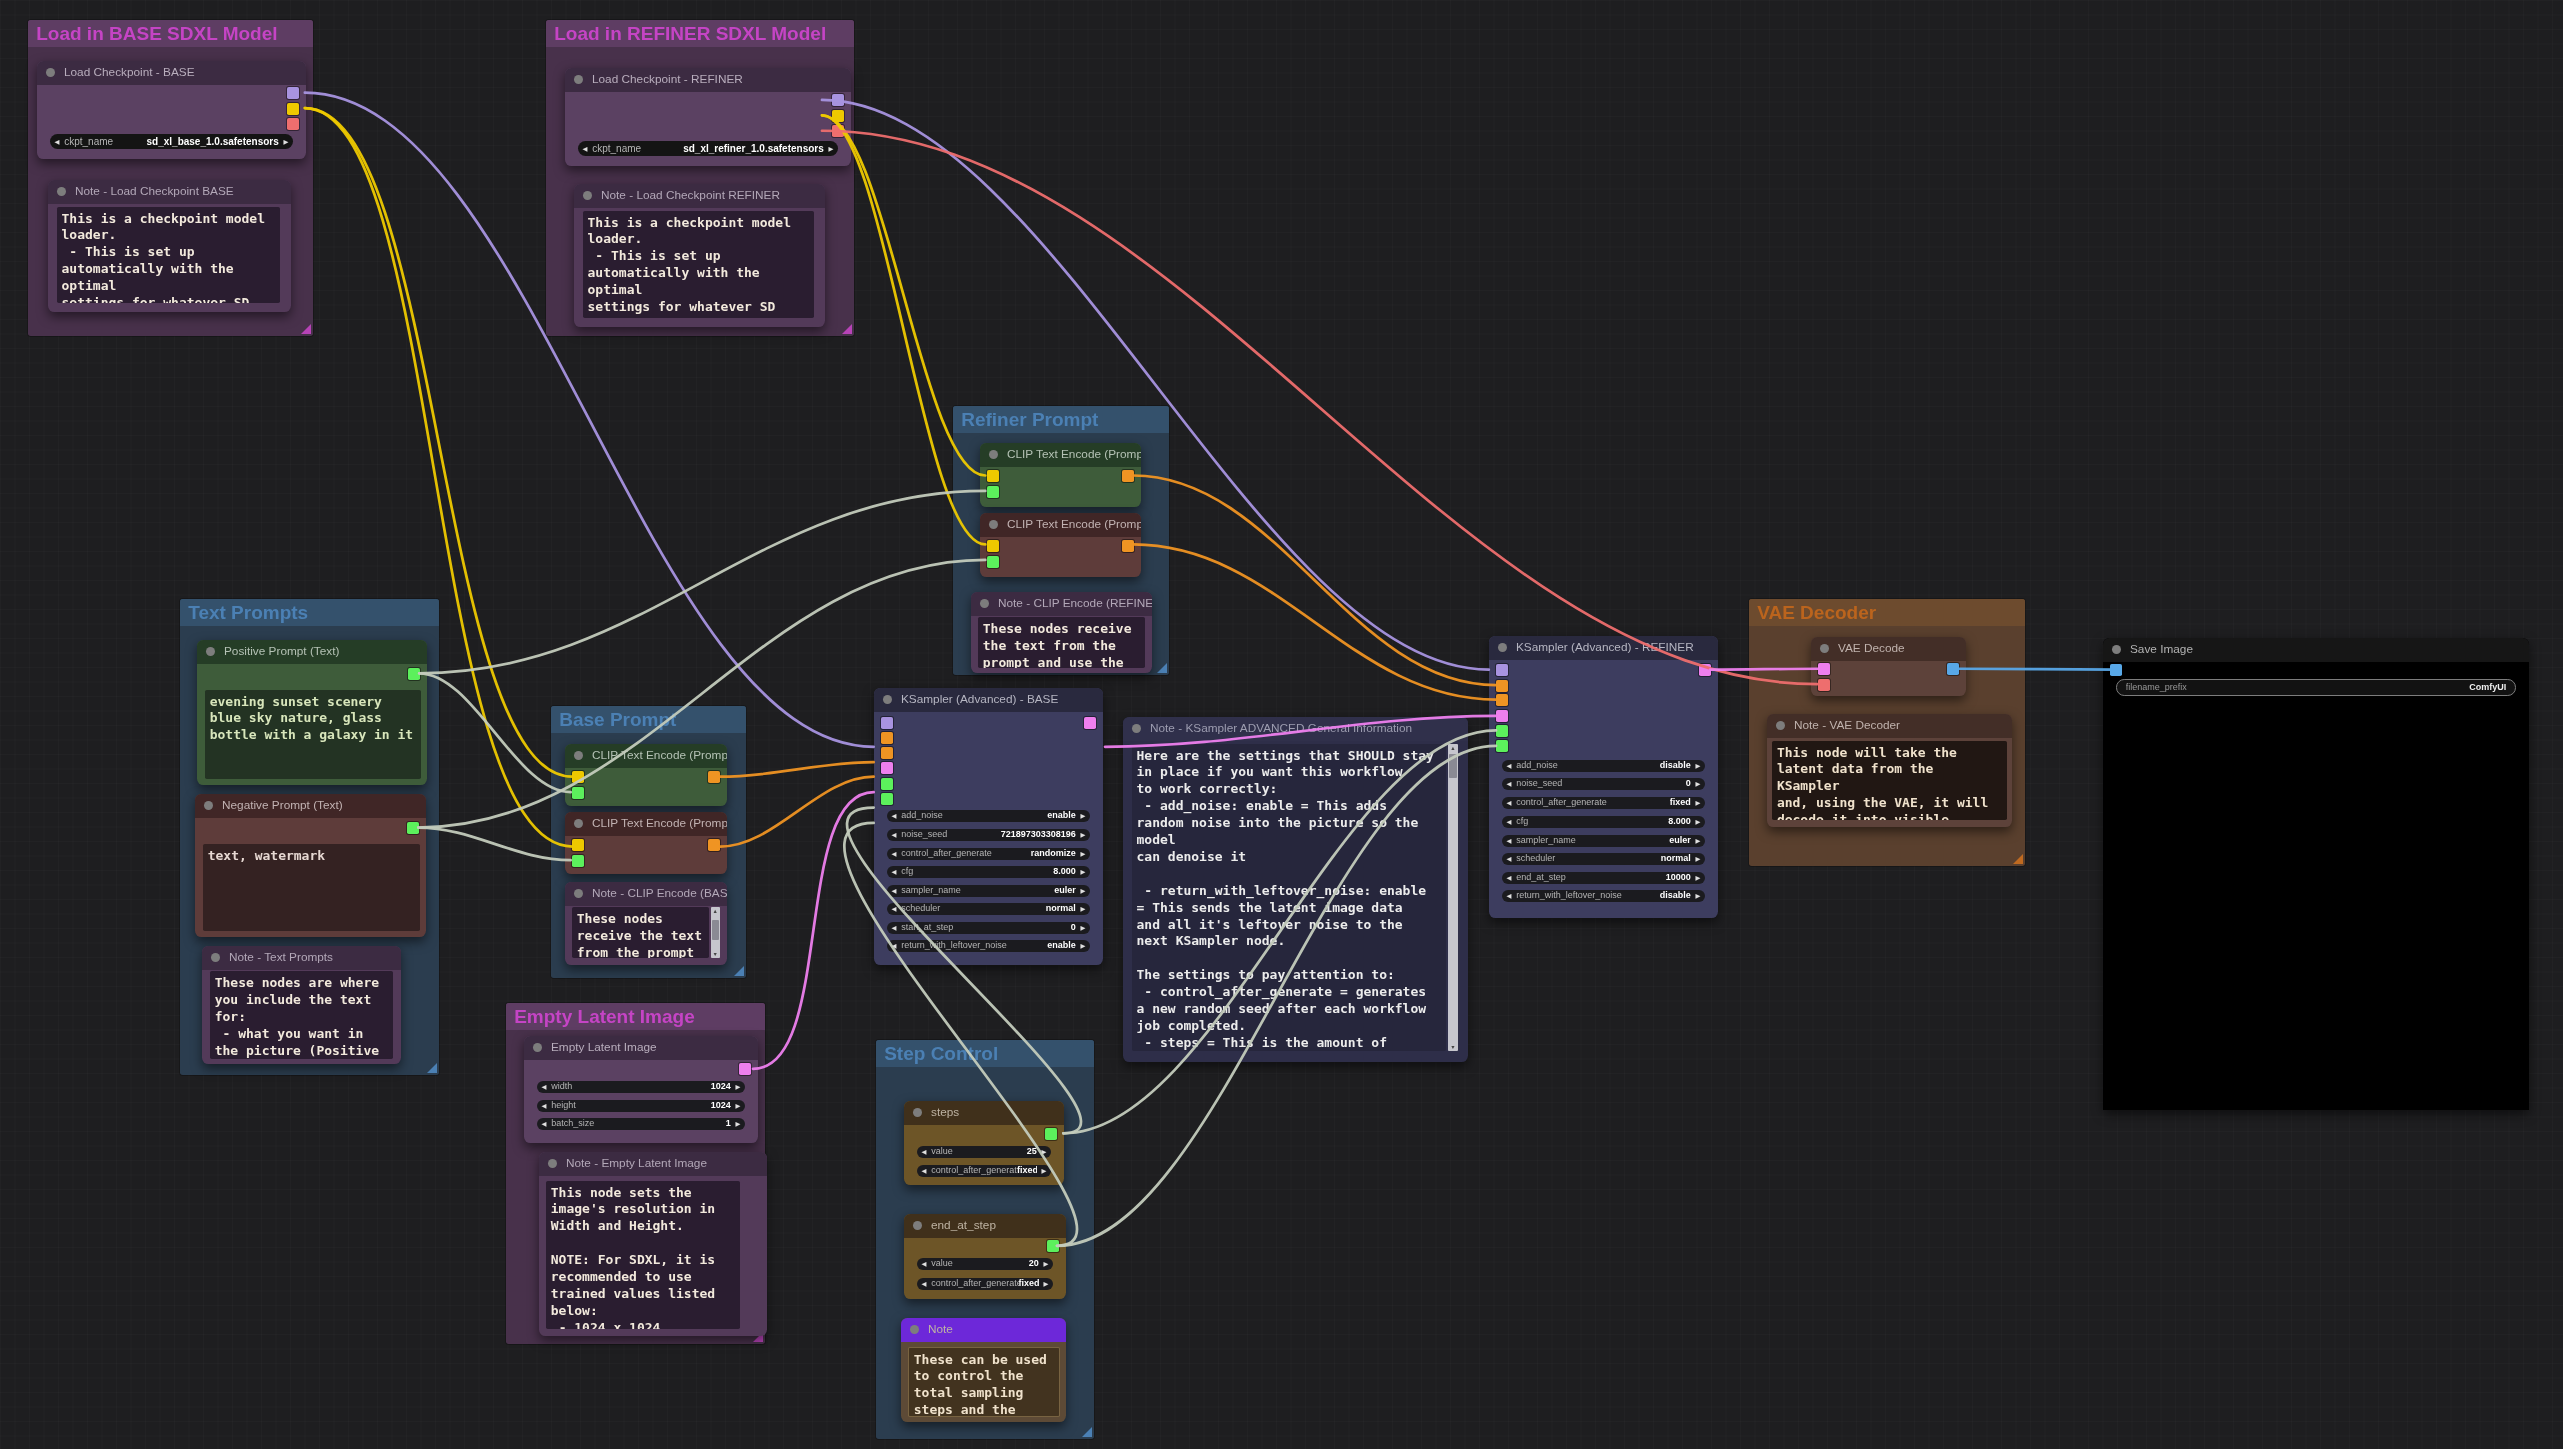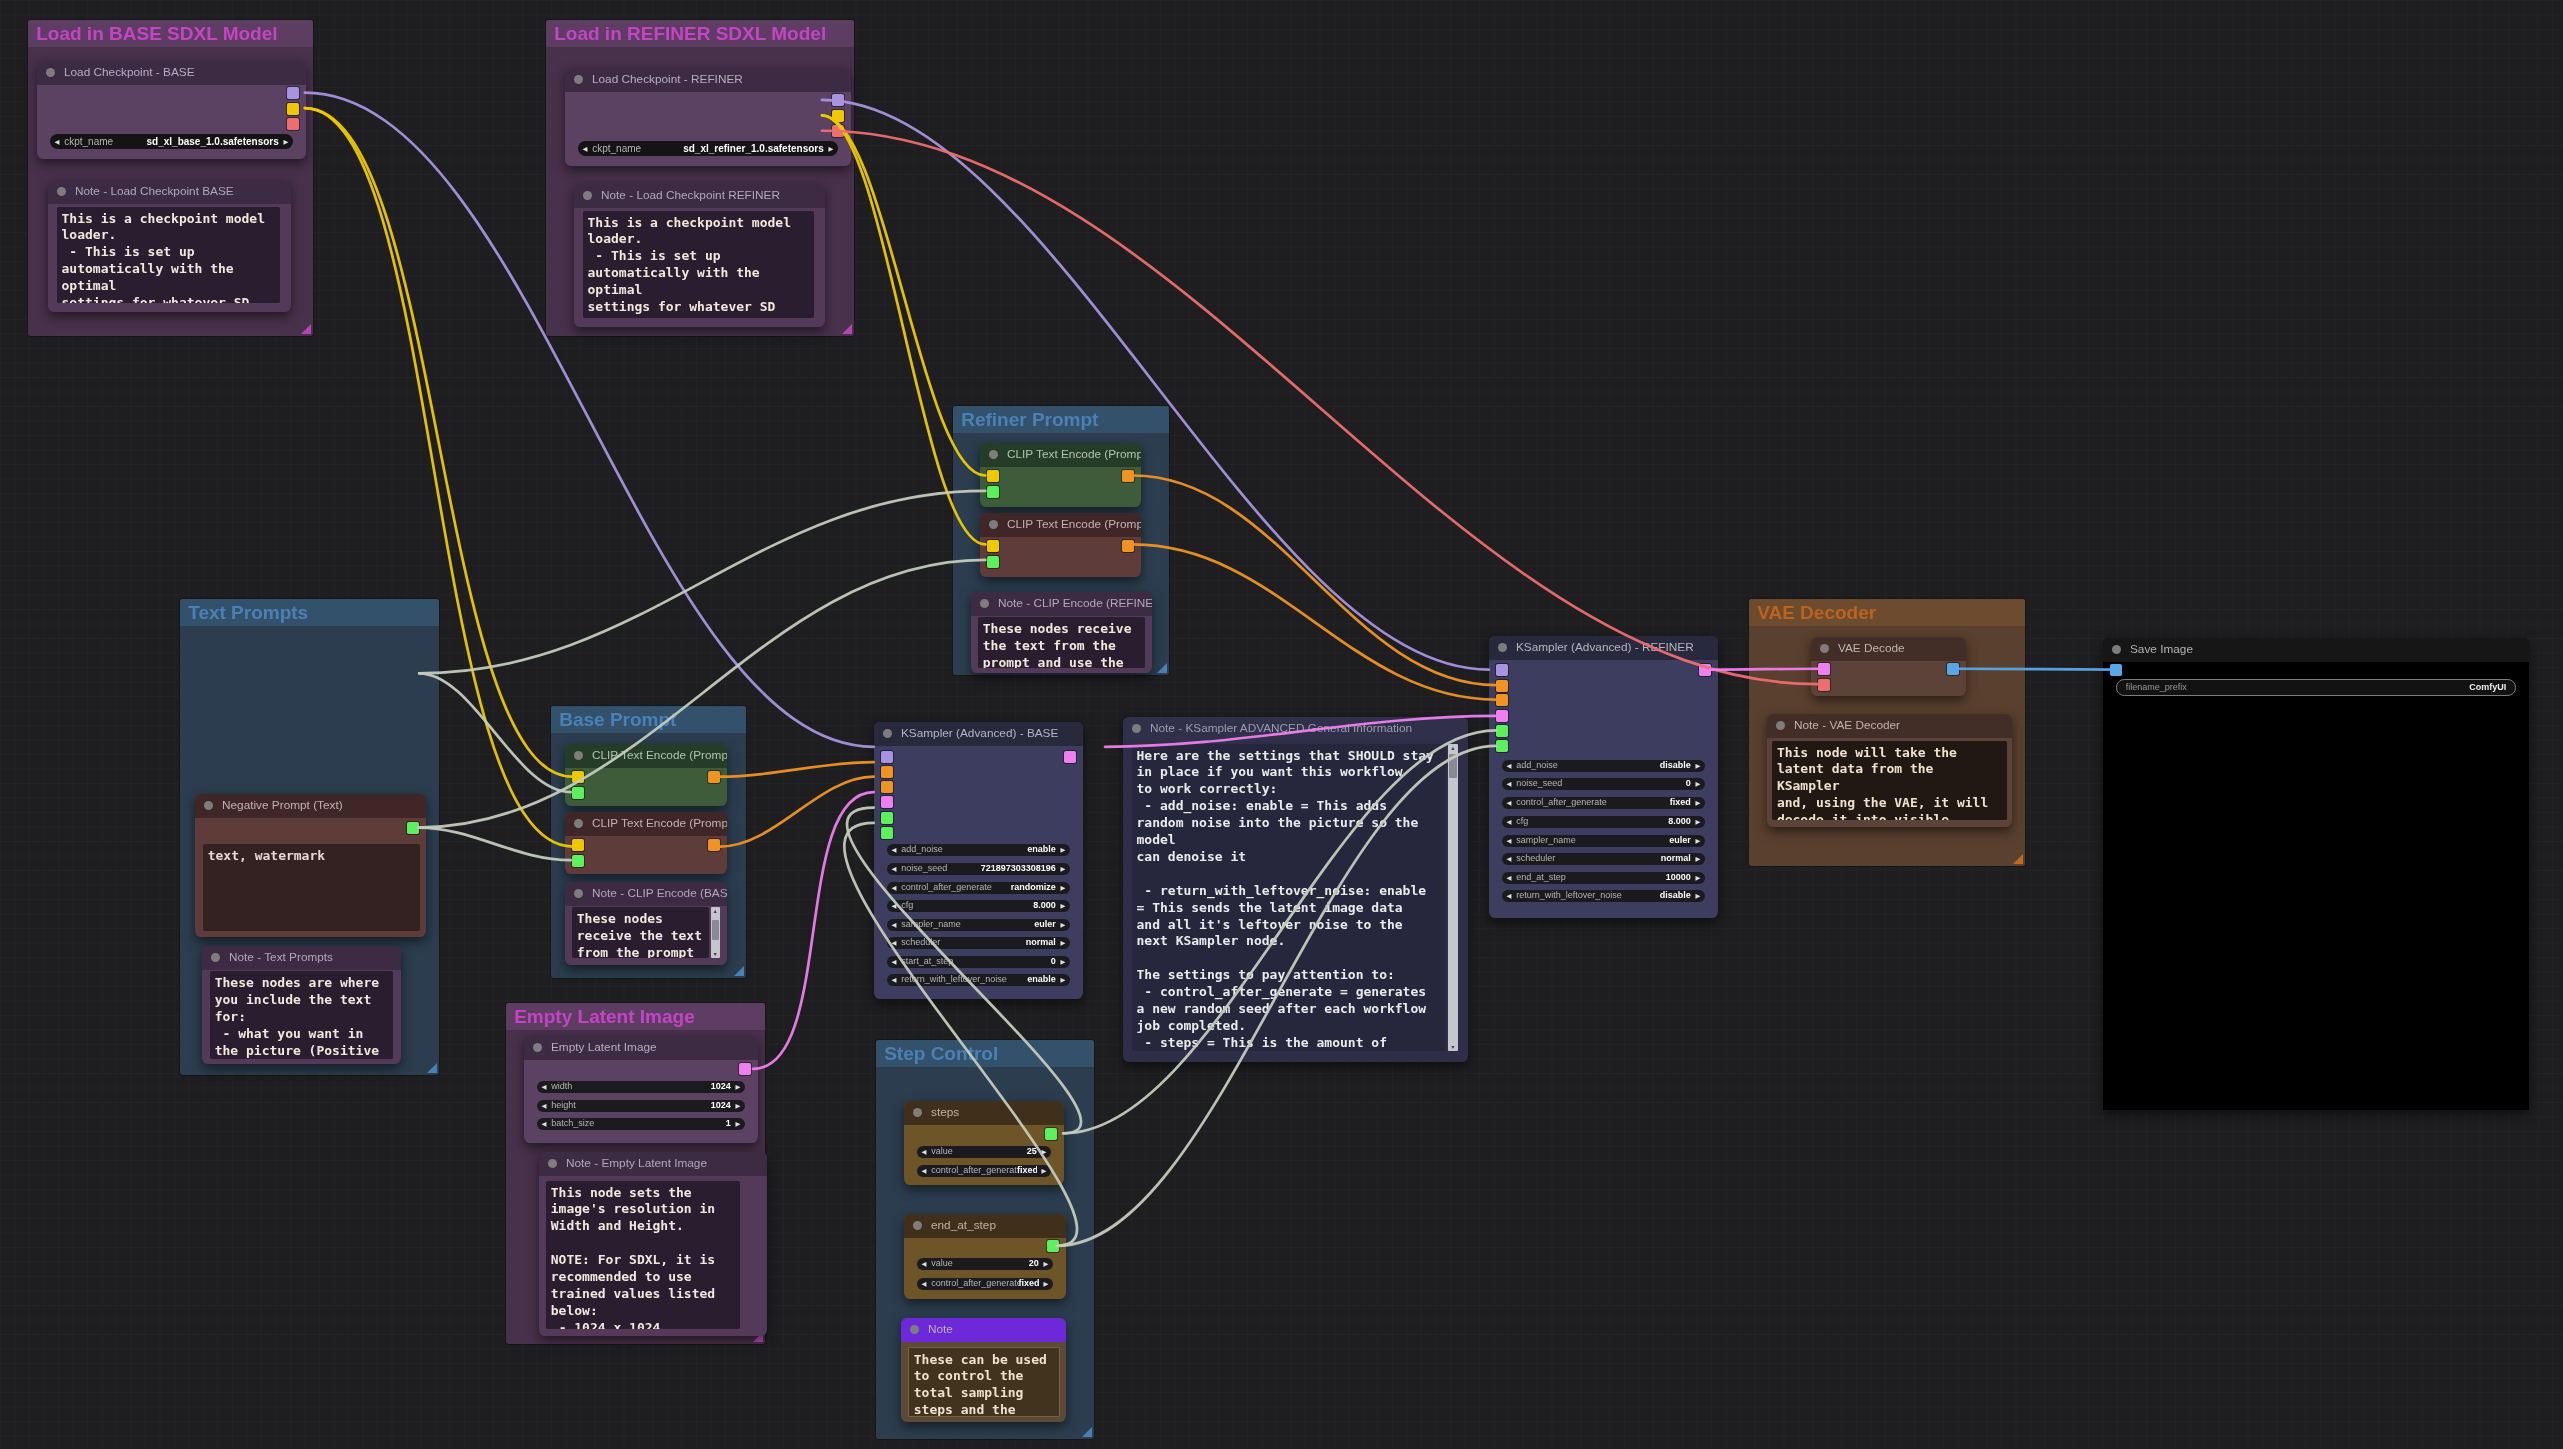--- a/index.html
+++ b/index.html
@@ -171,20 +171,26 @@
   </div>
 
   <div class="node pnote" style="left:971px;top:592px;width:181px;height:81px">
     <div class="nt"><span class="cdot"></span><span>Note - CLIP Encode (REFINER)</span></div>
     <div class="ta purple-ta" style="left:7.3px;right:7.3px;top:25.4px;bottom:5.4px">These nodes receive the text from the
 prompt and use the optimal CLIP
 settings for the specified checkpoint
 model (in this case: SDXL Refiner)</div>
   </div>
 
+  <div class="node greenn" style="left:197px;top:640px;width:230px;height:145px">
+    <div class="nt"><span class="cdot"></span><span>Positive Prompt (Text)</span></div>
+    <div class="slot out" style="top: 28px; background: rgb(92, 240, 92);"></div>
+    <div class="ta green-ta" style="left:8.2px;right:6.4px;top:50px;bottom:6.4px">evening sunset scenery blue sky nature, glass
+bottle with a galaxy in it</div>
+  </div>
 
   <div class="node redn" style="left:195px;top:794px;width:231px;height:143px">
     <div class="nt"><span class="cdot"></span><span>Negative Prompt (Text)</span></div>
     <div class="slot out" style="top: 28px; background: rgb(92, 240, 92);"></div>
     <div class="ta red-ta" style="left:8.2px;right:6.4px;top:50px;bottom:6.4px">text, watermark</div>
   </div>
 
   <div class="node pnote" style="left:202px;top:946px;width:199px;height:118px">
     <div class="nt"><span class="cdot"></span><span>Note - Text Prompts</span></div>
     <div class="ta purple-ta" style="left:8.2px;right:8.2px;top:25.4px;bottom:5.4px">These nodes are where you include the text for:
@@ -218,21 +224,21 @@
 optimal CLIP settings for the
 specified checkpoint model (in
 this case: SDXL Base)</div>
     <div class="sb" style="right:7.3px;top:25.4px;bottom:7.3px;width:9px">
       <span class="sa" style="top:0">▲</span>
       <div class="th" style="top:12.7px;height:20px"></div>
       <span class="sa" style="bottom:0">▼</span>
     </div>
   </div>
 
-  <div class="node navy" style="left:874px;top:722px;width:209px;height:277px">
+  <div class="node navy" style="left:874px;top:688px;width:229px;height:277px">
     <div class="nt"><span class="cdot"></span><span>KSampler (Advanced) - BASE</span></div>
     <div class="slot in" style="top: 29px; background: rgb(168, 147, 224);"></div>
     <div class="slot in" style="top: 44px; background: rgb(239, 148, 35);"></div>
     <div class="slot in" style="top: 59px; background: rgb(239, 148, 35);"></div>
     <div class="slot in" style="top: 74px; background: rgb(238, 127, 238);"></div>
     <div class="slot in" style="top: 90px; background: rgb(92, 240, 92);"></div>
     <div class="slot in" style="top: 105px; background: rgb(92, 240, 92);"></div>
     <div class="slot out" style="top: 29px; background: rgb(238, 127, 238);"></div>
     <div class="widget" style="top:122px">
         <span class="arr">◀</span>

